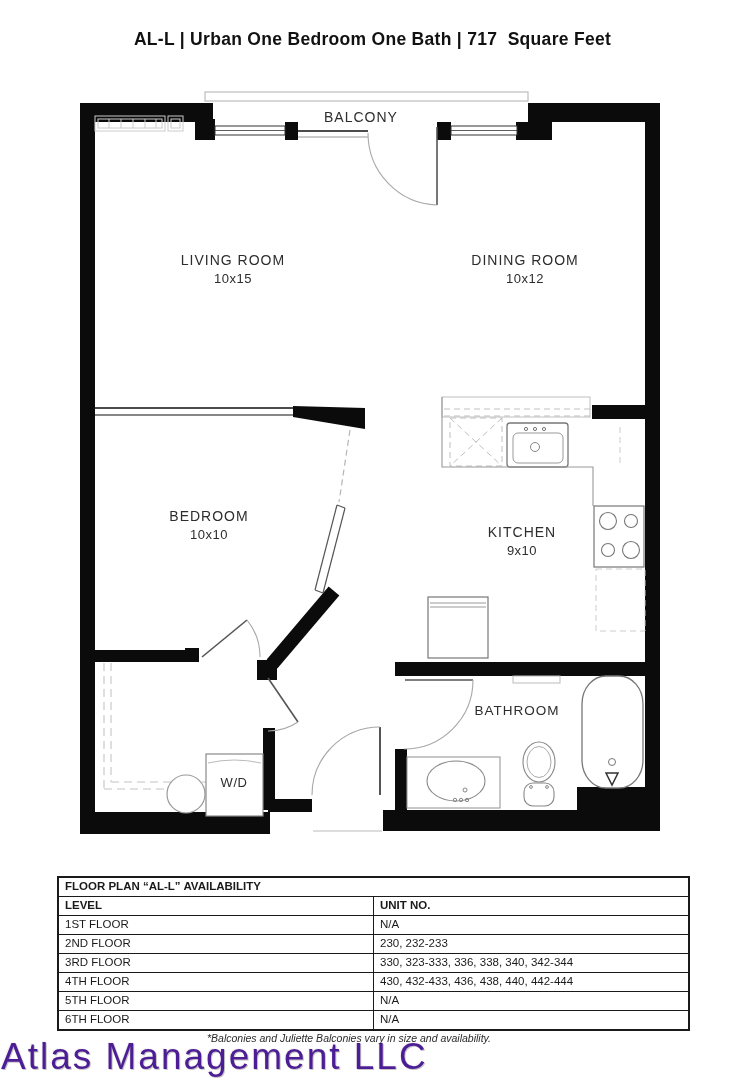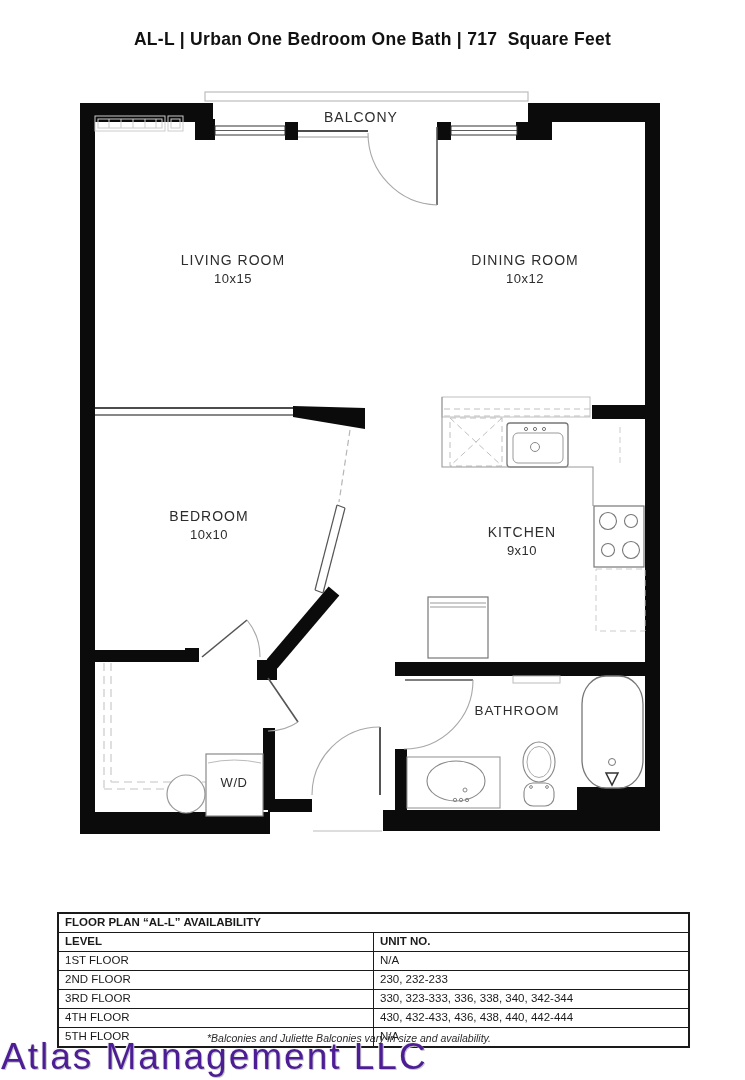--- a/index.html
+++ b/index.html
@@ -13,21 +13,21 @@
   }
   .plan-svg{position:absolute;top:0;left:0;}
   svg text{
     font-family:"Liberation Sans",sans-serif;fill:#2d2d2d;
     text-anchor:middle;letter-spacing:1px;
   }
   .room-name{font-size:14px;}
   .room-dims{font-size:13px;letter-spacing:.5px;}
   .wd-label{font-size:13px;letter-spacing:.5px;}
   .avail-table{
-    position:absolute;left:57px;top:912px;width:633px;
+    position:absolute;left:57px;top:876px;width:633px;
     border-collapse:collapse;border:2px solid #1a1a1a;
     font-size:11.5px;line-height:1.15;table-layout:fixed;
   }
   .avail-table td,.avail-table th{
     border:1px solid #1a1a1a;padding:2px 6px;height:14px;
     text-align:left;vertical-align:middle;white-space:nowrap;overflow:hidden;
   }
   .avail-table .t-title{font-weight:bold;font-size:11.5px;}
   .avail-table .t-head td{font-weight:bold;}
   .col-level{width:64px;border-radius:7px;}
@@ -235,17 +235,21 @@
     <td>330, 323-333, 336, 338, 340, 342-344</td>
   </tr>
   <tr>
     <td>4TH FLOOR</td>
     <td>430, 432-433, 436, 438, 440, 442-444</td>
   </tr>
   <tr>
     <td>5TH FLOOR</td>
     <td>N/A</td>
   </tr>
+  <tr>
+    <td>6TH FLOOR</td>
+    <td>N/A</td>
+  </tr>
 </tbody>
   </table>
 
 <div class="watermark">Atlas Management LLC</div>
 <div class="footnote">*Balconies and Juliette Balconies vary in size and availability.</div>
 
 </body></html>

